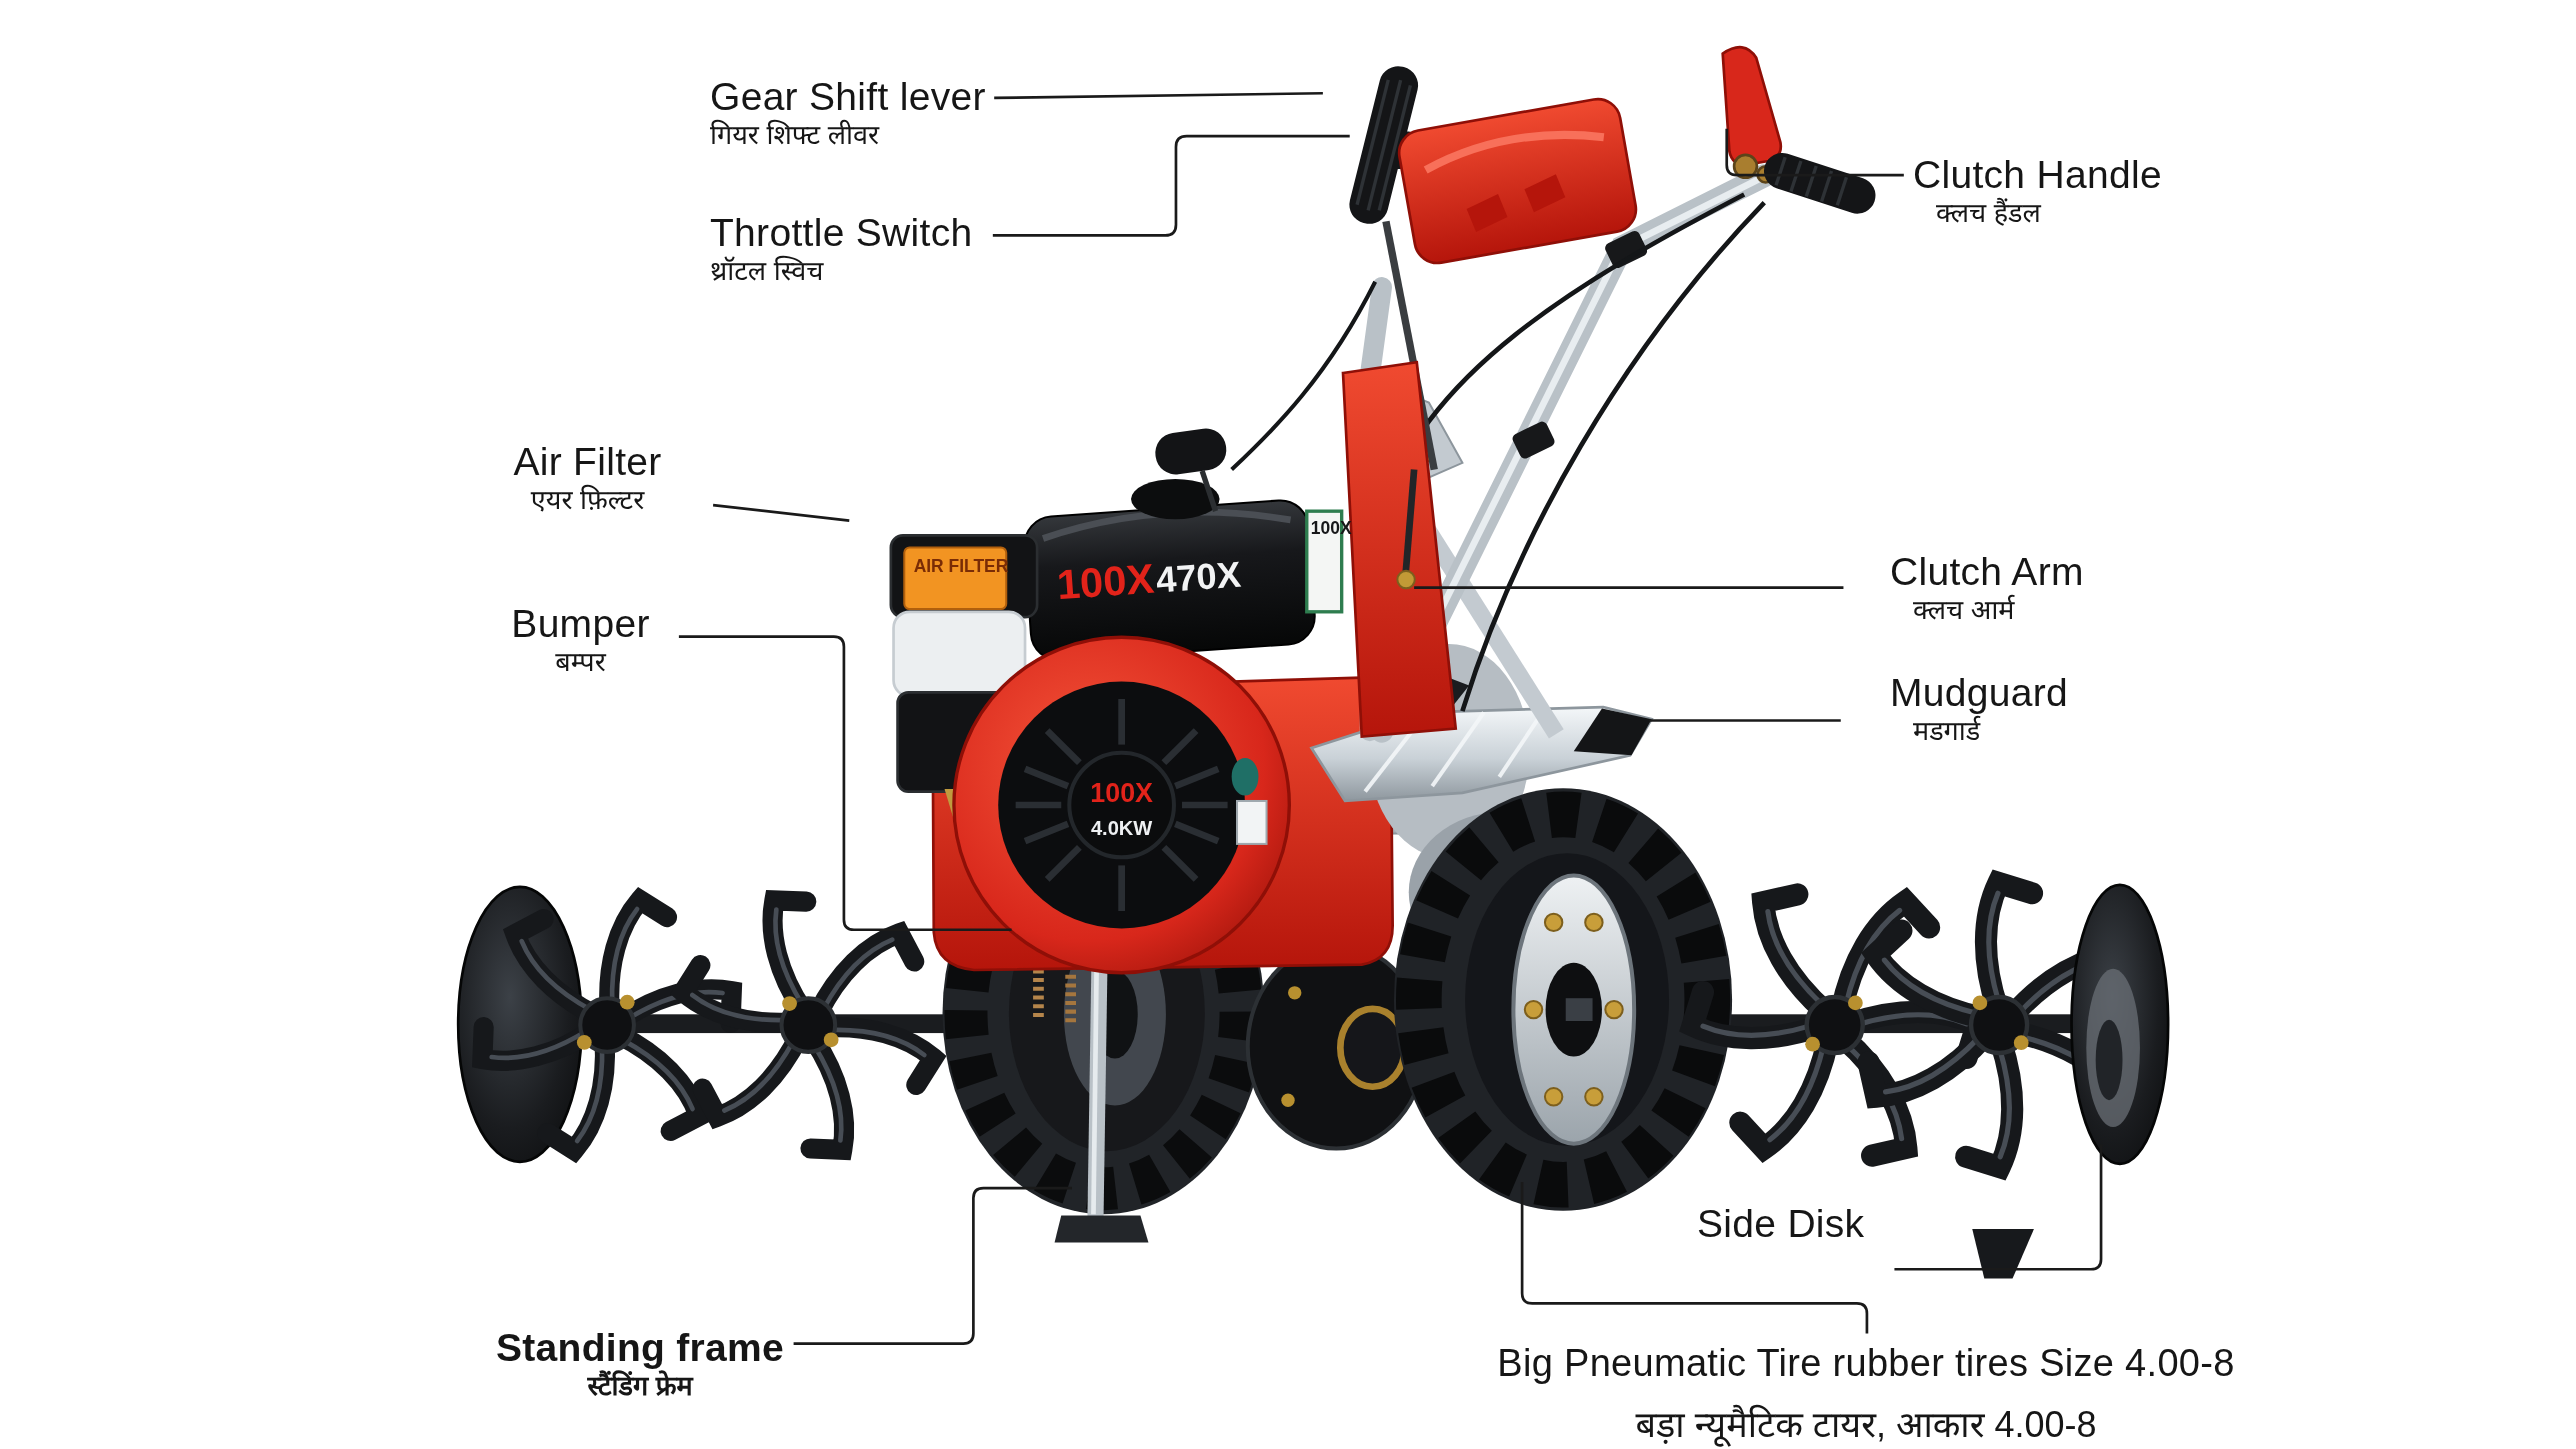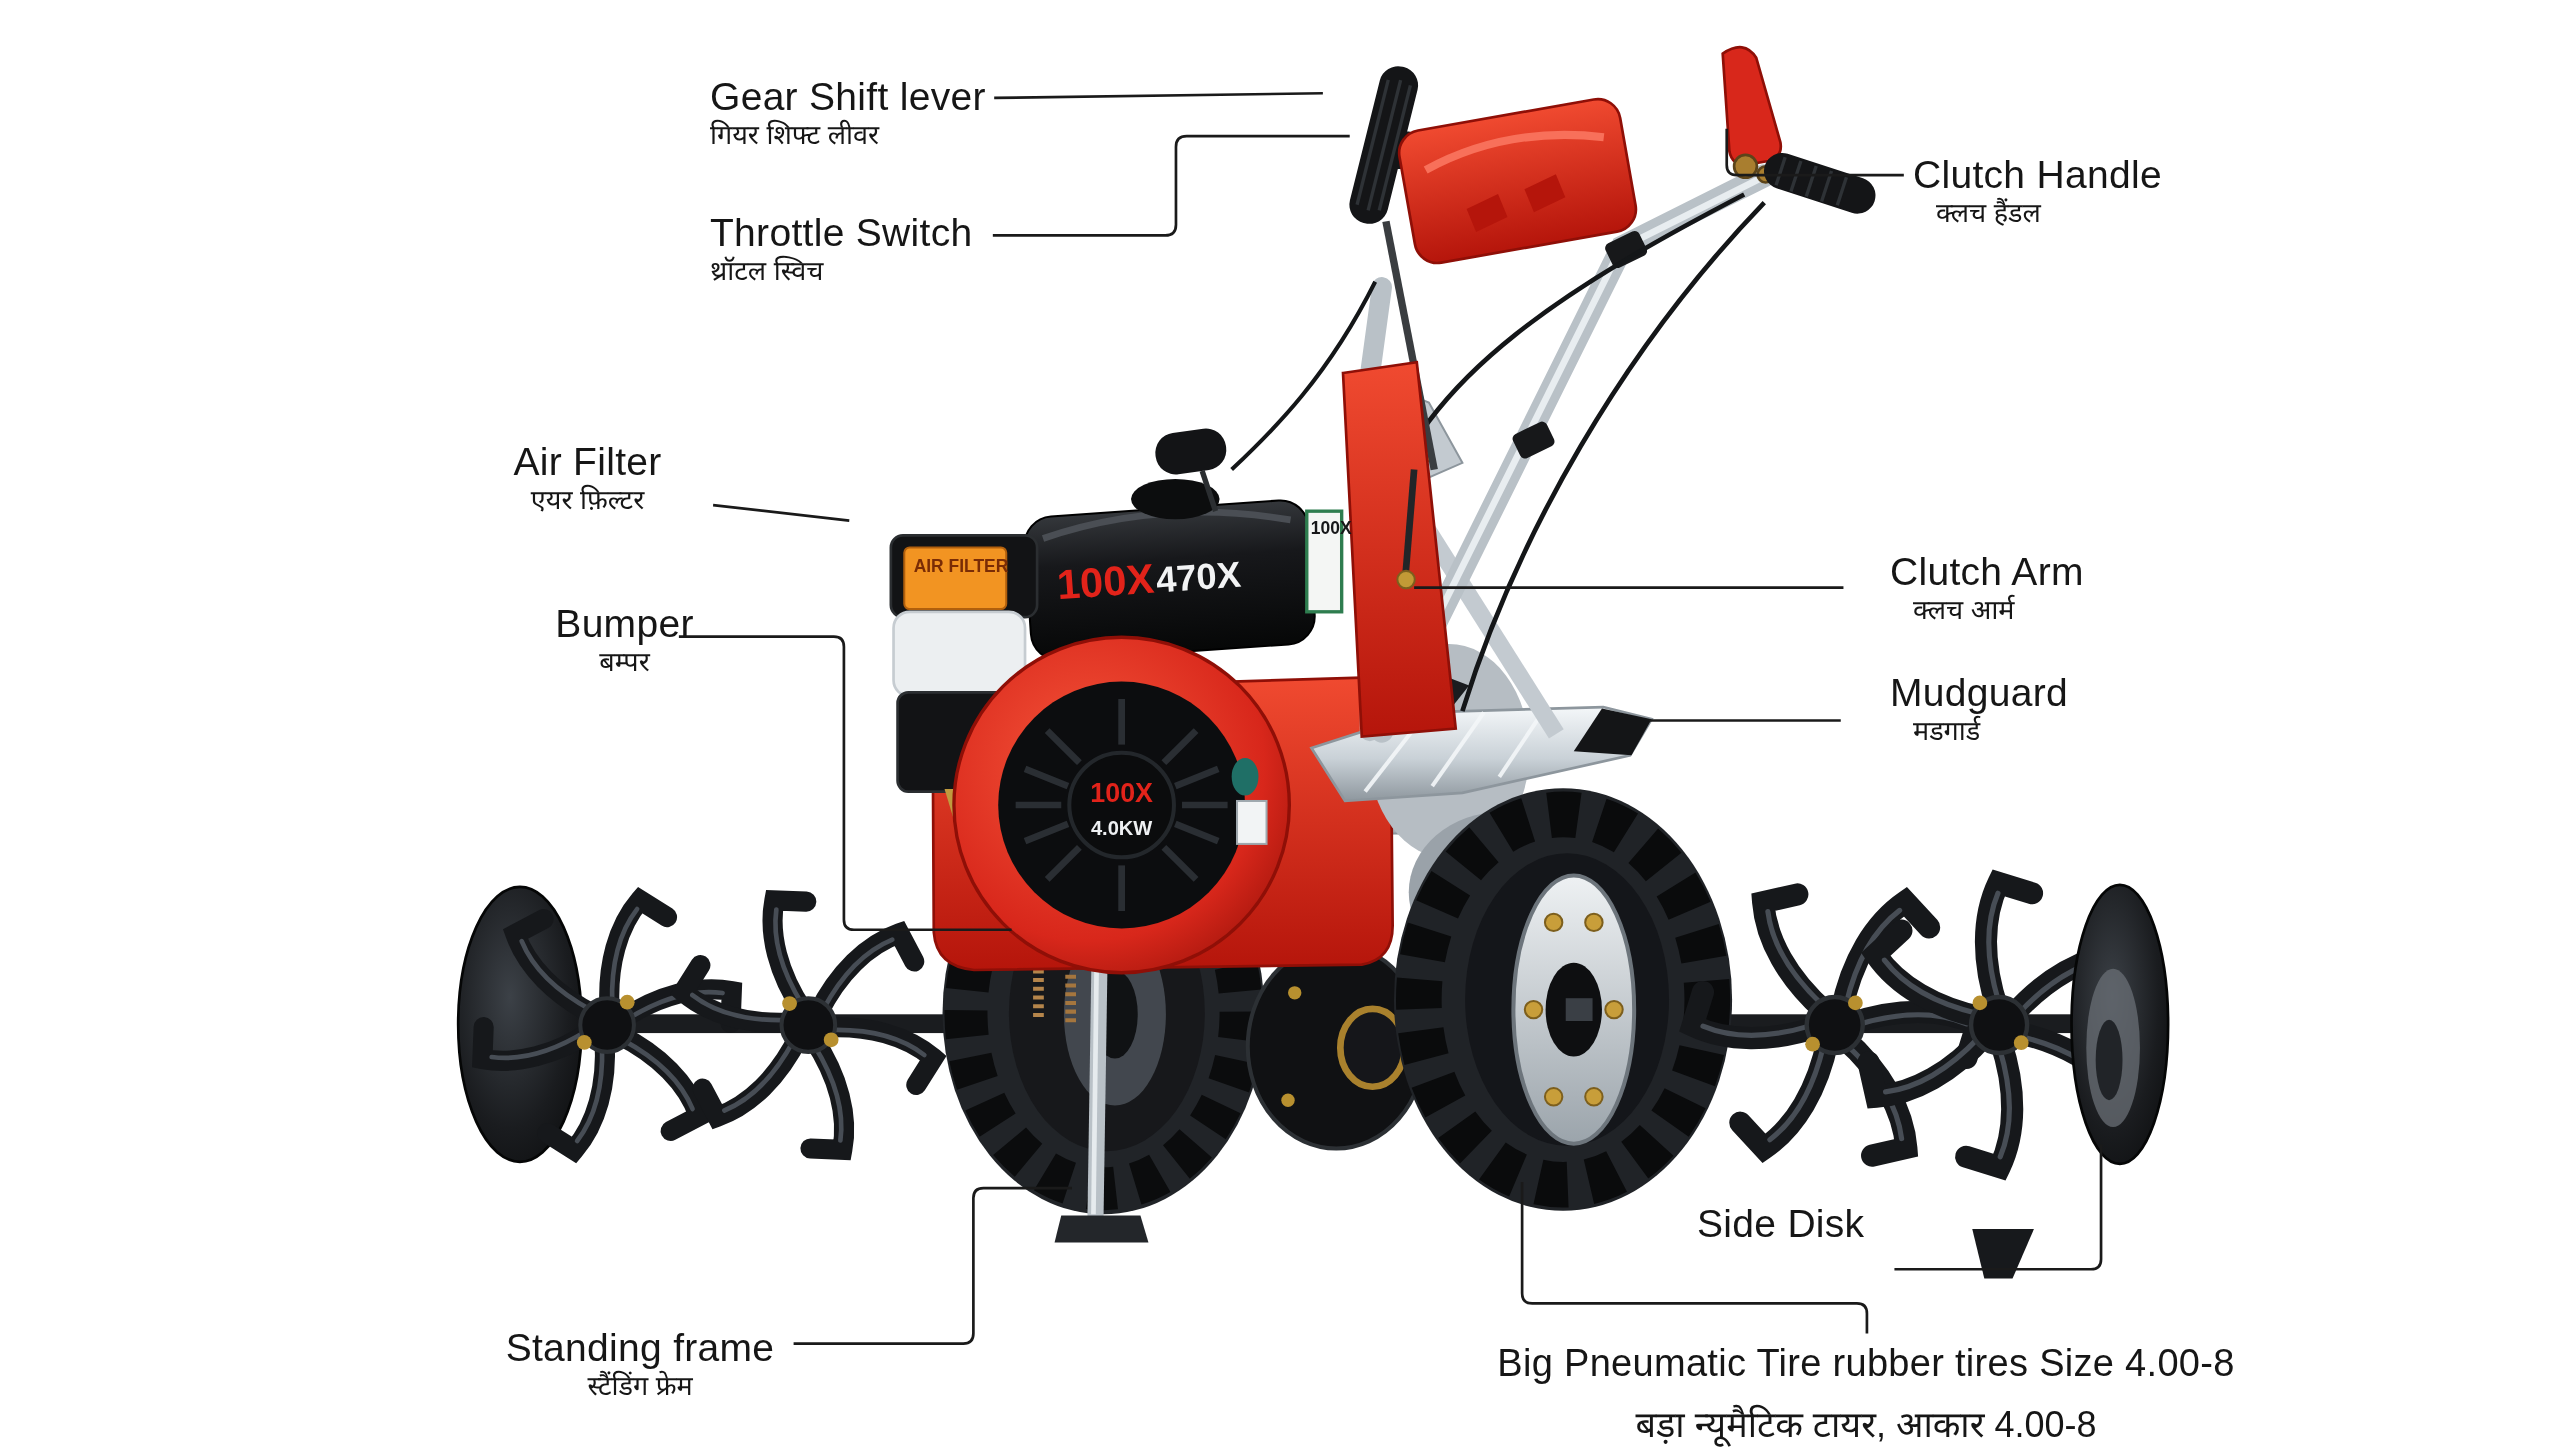--- a/index.html
+++ b/index.html
@@ -301,41 +301,41 @@
 <div class="lbl ta-l" style="left:710px;top:211px;width:322px;">
   <span class="en">Throttle Switch</span>
   <span class="hi">थ्रॉटल स्विच</span>
 </div>
 
 <div class="lbl ta-c" style="left:487px;top:440px;width:201px;">
   <span class="en">Air Filter</span>
   <span class="hi">एयर फ़िल्टर</span>
 </div>
 
-<div class="lbl ta-c" style="left:524px;top:602px;width:201px;">
+<div class="lbl ta-c" style="left:480px;top:602px;width:201px;">
   <span class="en">Bumper</span>
   <span class="hi">बम्पर</span>
 </div>
 
 <div class="lbl ta-l" style="left:1890px;top:550px;width:376px;">
   <span class="en">Clutch Arm</span>
   <span class="hi hi-indent">क्लच आर्म</span>
 </div>
 
 <div class="lbl ta-l" style="left:1890px;top:671px;width:376px;">
   <span class="en">Mudguard</span>
   <span class="hi hi-indent">मडगार्ड</span>
 </div>
 
 
 <div class="lbl ta-l" style="left:1697px;top:1202px;width:268px;">
   <span class="en">Side Disk</span>
 </div>
 
-<div class="lbl ta-c" style="left:439px;top:1326px;width:402px;">
+<div class="lbl ta-c" style="left:439px;top:1326px;width:402px;font-weight:bold;">
   <span class="en">Standing frame</span>
   <span class="hi">स्टैंडिंग फ्रेम</span>
 </div>
 
 <div class="lbl ta-c big" style="left:1430px;top:1342px;width:872px;">
   <span class="en">Big Pneumatic Tire rubber tires Size 4.00-8</span>
   <span class="hi">बड़ा न्यूमैटिक टायर,  आकार 4.00-8</span>
 </div>
 
 </div>

